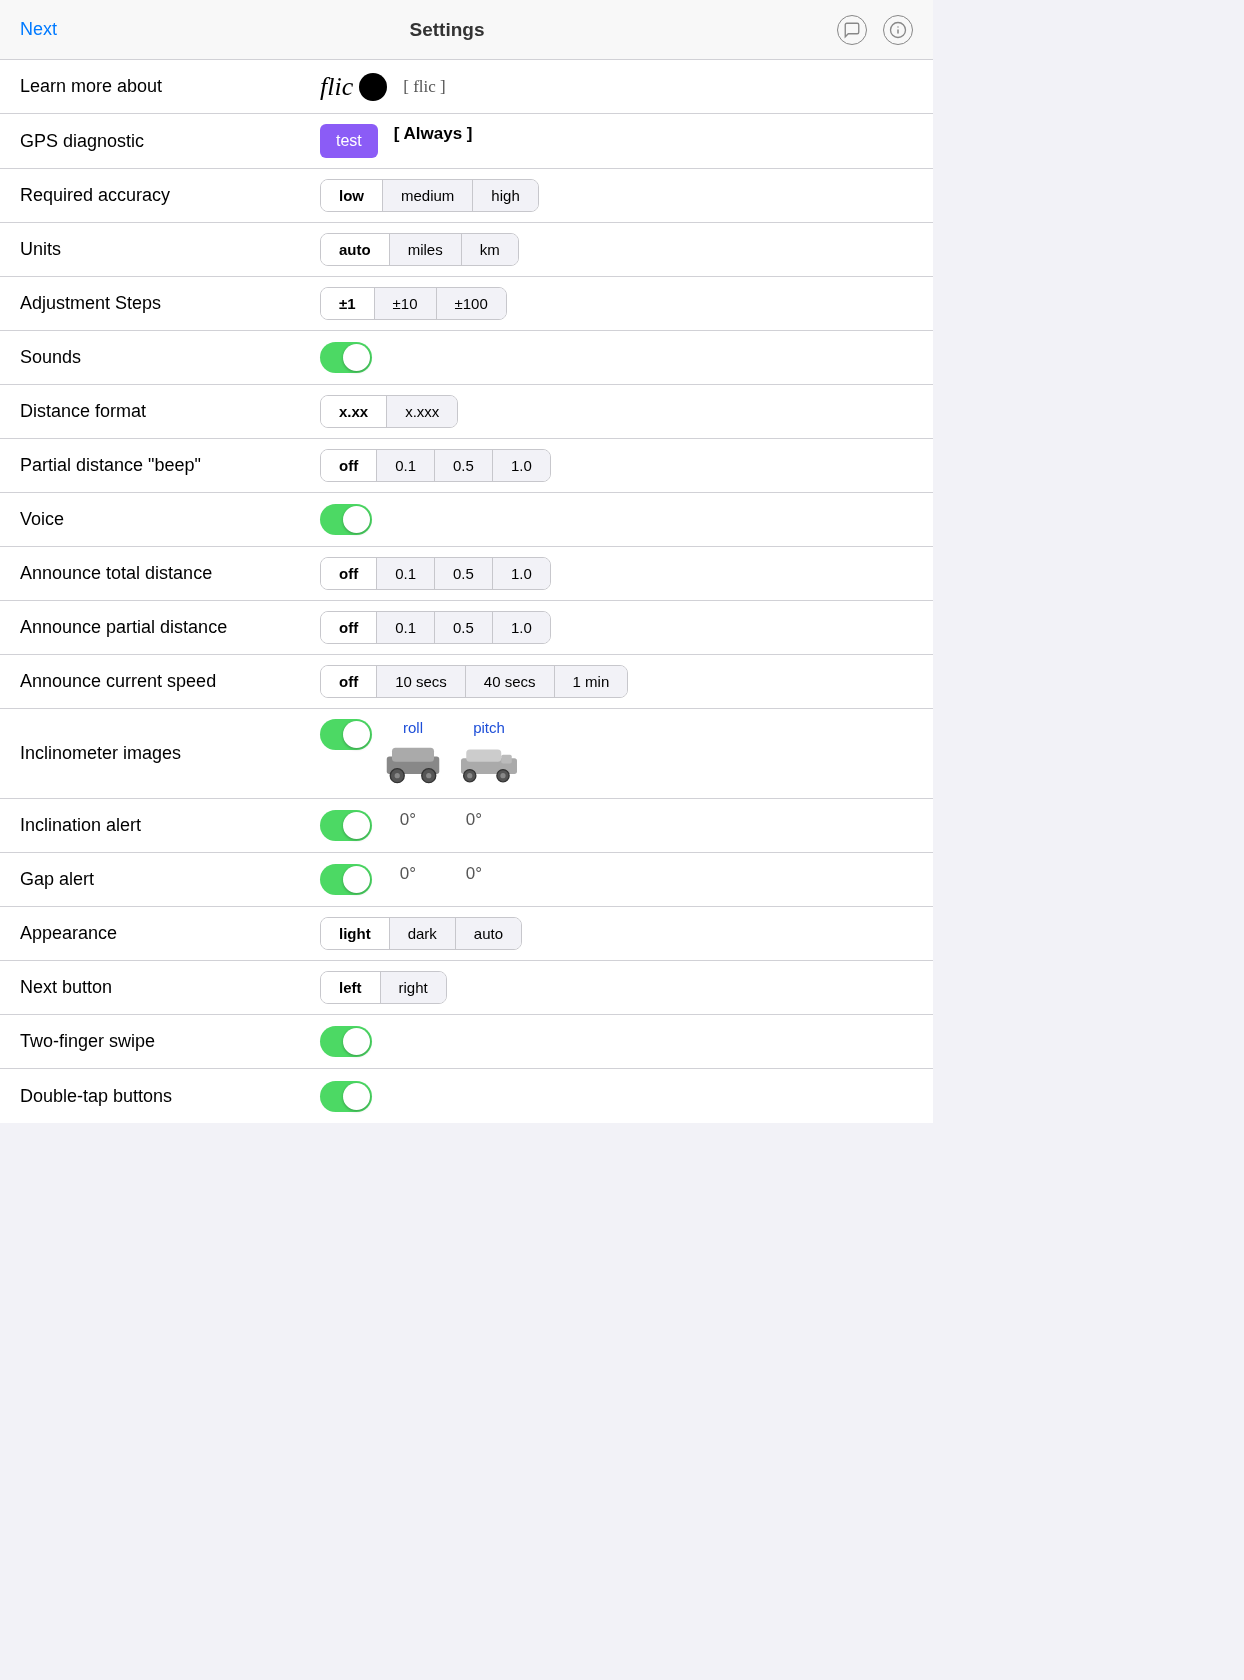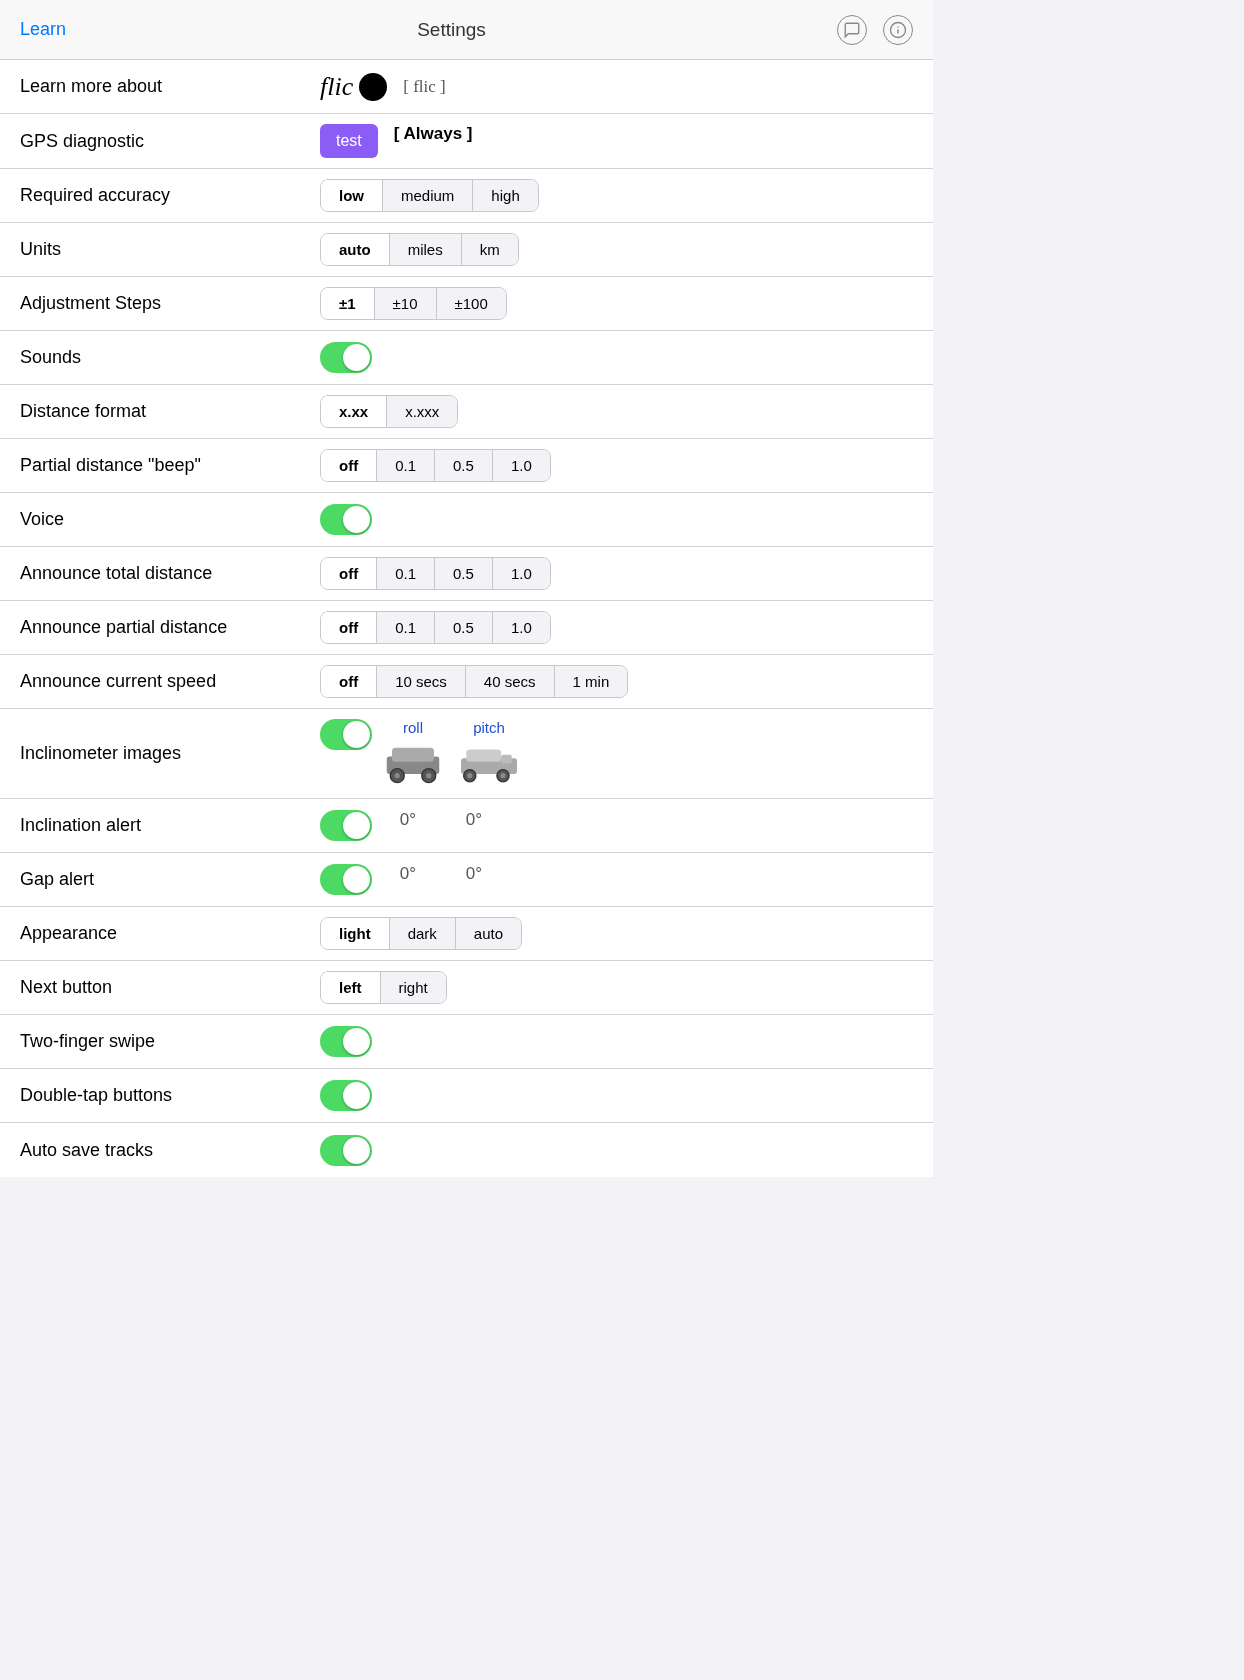--- a/index.html
+++ b/index.html
@@ -20,21 +20,21 @@
       padding: 12px 20px;
       height: 60px;
     }
     .nav-done {
       color: #007aff;
       font-size: 18px;
       cursor: pointer;
     }
     .nav-title {
       font-size: 19px;
-      font-weight: 400;
+      font-weight: 700;
       color: #333;
     }
     .nav-icons {
       display: flex;
       gap: 16px;
       align-items: center;
     }
     .nav-icon {
       width: 30px;
       height: 30px;
@@ -184,21 +184,21 @@
       font-size: 26px;
       font-style: italic;
       font-family: Georgia, serif;
       line-height: 1;
     }
   </style>
 </head>
 <body>
 
 <div class="nav-bar">
-  <span class="nav-done">Learn</span>
+  <span class="nav-done">Next</span>
   <span class="nav-title">Settings</span>
   <div class="nav-icons">
     <div class="nav-icon">
       <svg width="18" height="18" viewBox="0 0 24 24" fill="none" stroke="#888" stroke-width="1.8">
         <path d="M21 15a2 2 0 0 1-2 2H7l-4 4V5a2 2 0 0 1 2-2h14a2 2 0 0 1 2 2z"></path>
       </svg>
     </div>
     <div class="nav-icon">
       <svg width="18" height="18" viewBox="0 0 24 24" fill="none" stroke="#888" stroke-width="1.8">
         <circle cx="12" cy="12" r="10"></circle>
@@ -391,19 +391,13 @@
       <div class="row-controls">
         <div class="toggle"></div>
       </div>
     </div>
     <div class="settings-row">
       <span class="row-label">Double-tap buttons</span>
       <div class="row-controls">
         <div class="toggle"></div>
       </div>
     </div>
-    <div class="settings-row">
-      <span class="row-label">Auto save tracks</span>
-      <div class="row-controls">
-        <div class="toggle"></div>
-      </div>
-    </div>
   </div>
 
 </body></html>

